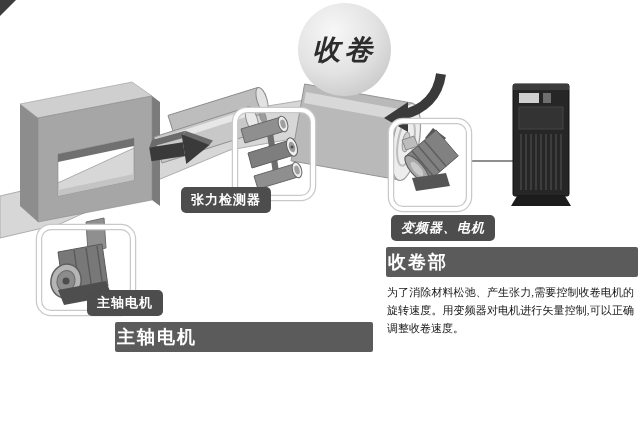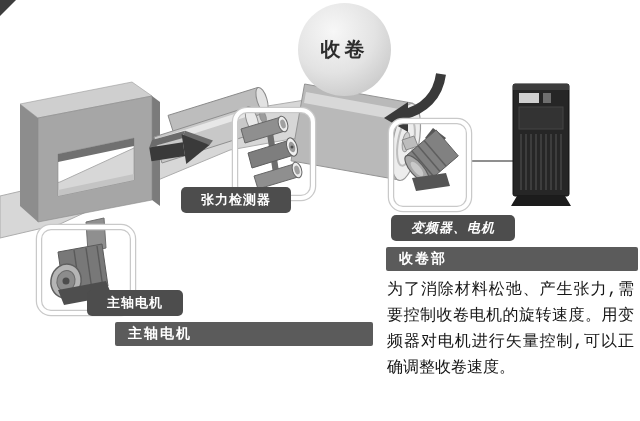--- a/index.html
+++ b/index.html
@@ -3,34 +3,34 @@
 <meta charset="utf-8">
 <style>
   html,body{margin:0;padding:0;background:#fff;}
   .canvas{position:relative;width:640px;height:421px;background:#ffffff;overflow:hidden;
           font-family:"Liberation Sans",sans-serif;}
   .art{position:absolute;left:0;top:0;z-index:1;}
   
   .bubble{position:absolute;left:298px;top:3px;width:93px;height:93px;border-radius:50%;
           background:radial-gradient(circle at 38% 30%, #f7f7f7 0%, #e3e3e3 48%, #bcbcbc 100%);
           display:flex;align-items:center;justify-content:center;z-index:3;
-          font-family:"Liberation Serif",serif;font-size:20px;font-weight:bold;
-          color:#2d2d2d;letter-spacing:4px;}
+          font-family:"Liberation Serif",serif;font-size:28px;font-weight:bold;
+          color:#2d2d2d;letter-spacing:4px;font-style:italic;}
   
   .tag{position:absolute;background:#4d4d4d;color:#ffffff;font-size:13px;font-weight:bold;
-       padding:4px 20px;border-radius:5px;letter-spacing:1px;z-index:4;white-space:nowrap;}
+       padding:4px 10px;border-radius:5px;letter-spacing:1px;z-index:4;white-space:nowrap;}
   .tag-tension{left:181px;top:187px;}
   .tag-inverter{left:391px;top:215px;font-style:italic;}
   .tag-spindle{left:87px;top:290px;}
   
   .section{position:absolute;z-index:2;}
-  .section-title{background:#5b5b5b;color:#ffffff;font-size:14px;font-weight:bold;
-                 padding:3px 13px;letter-spacing:2px;border-radius:2px;}
-  .section-body{margin:7px 4px 0 1px;font-size:16px;line-height:1.62;color:#151515;
-                font-family:Liberation Mono, monospace;text-align:justify;}
+  .section-title{background:#5b5b5b;color:#ffffff;font-size:18px;font-weight:bold;
+                 padding:3px 2px;letter-spacing:2px;border-radius:2px;}
+  .section-body{margin:7px 4px 0 1px;font-size:11px;line-height:1.62;color:#151515;
+                font-family:Liberation Serif, serif;text-align:justify;}
   .section-winding{left:386px;top:247px;width:252px;}
   .section-spindle{left:115px;top:322px;width:258px;}
 </style>
 </head>
 <body>
 
 <div class="canvas">
 
   <svg class="art" width="640" height="421" viewBox="0 0 640 421">
 

